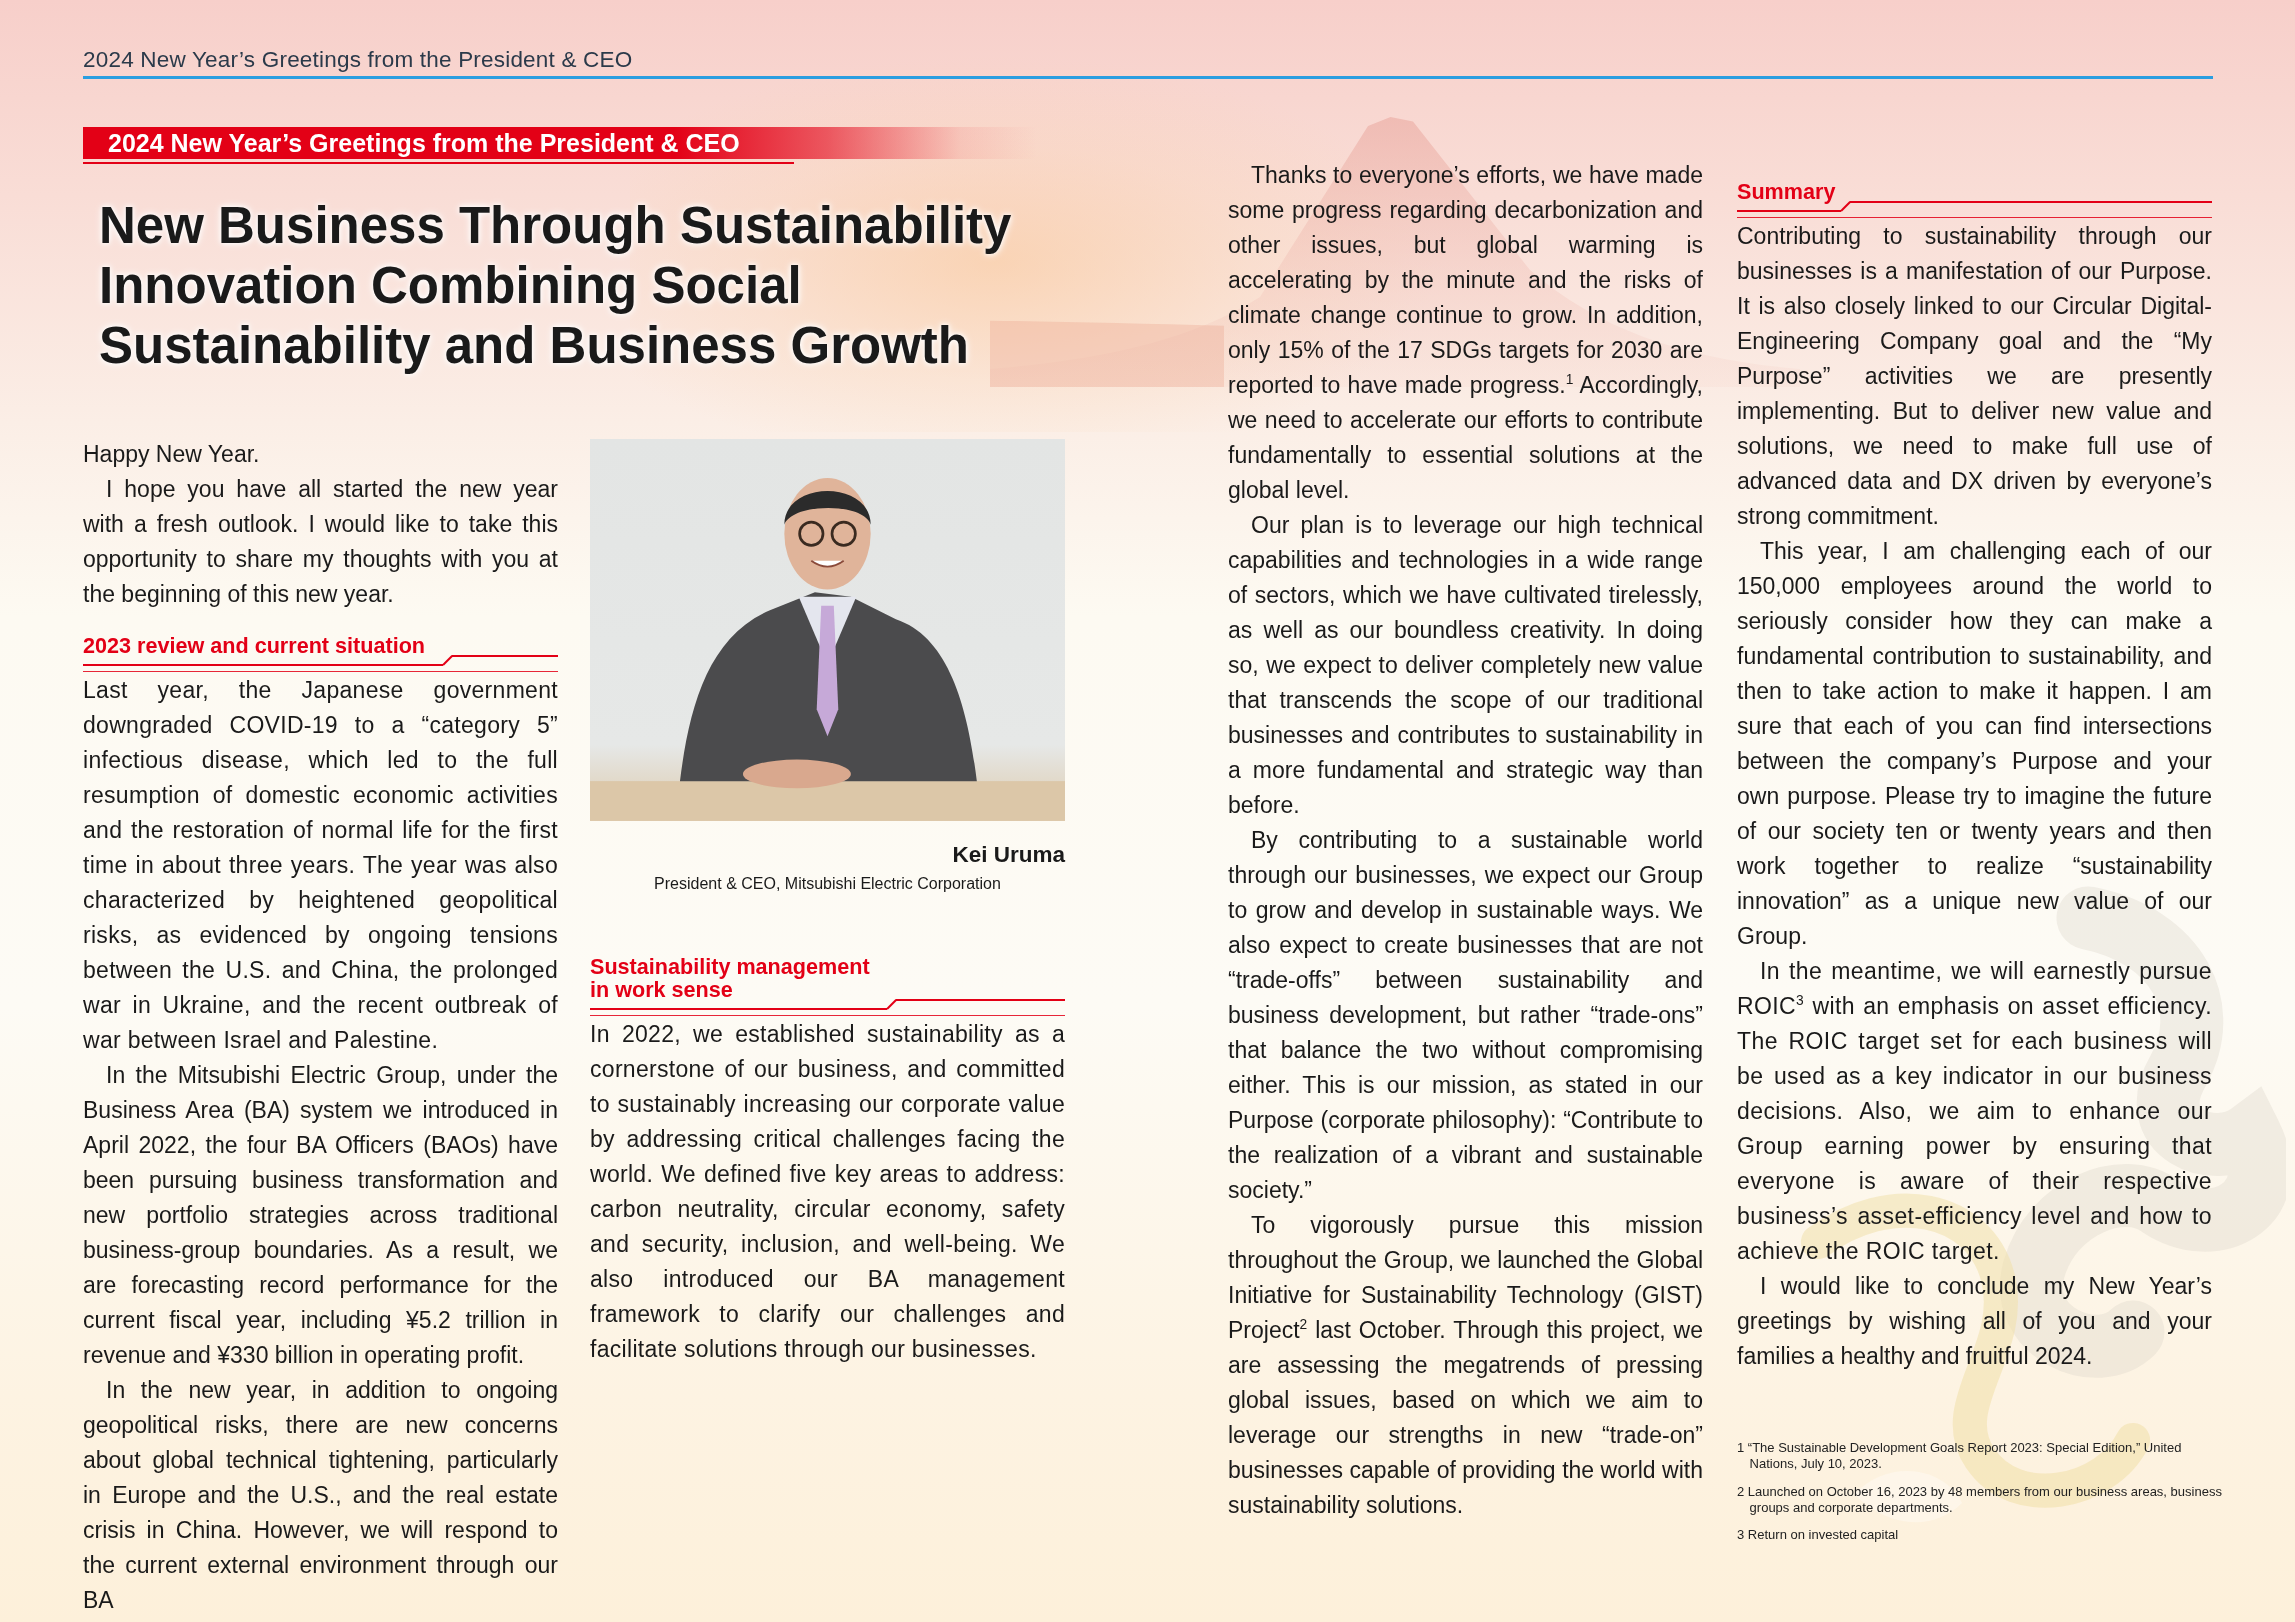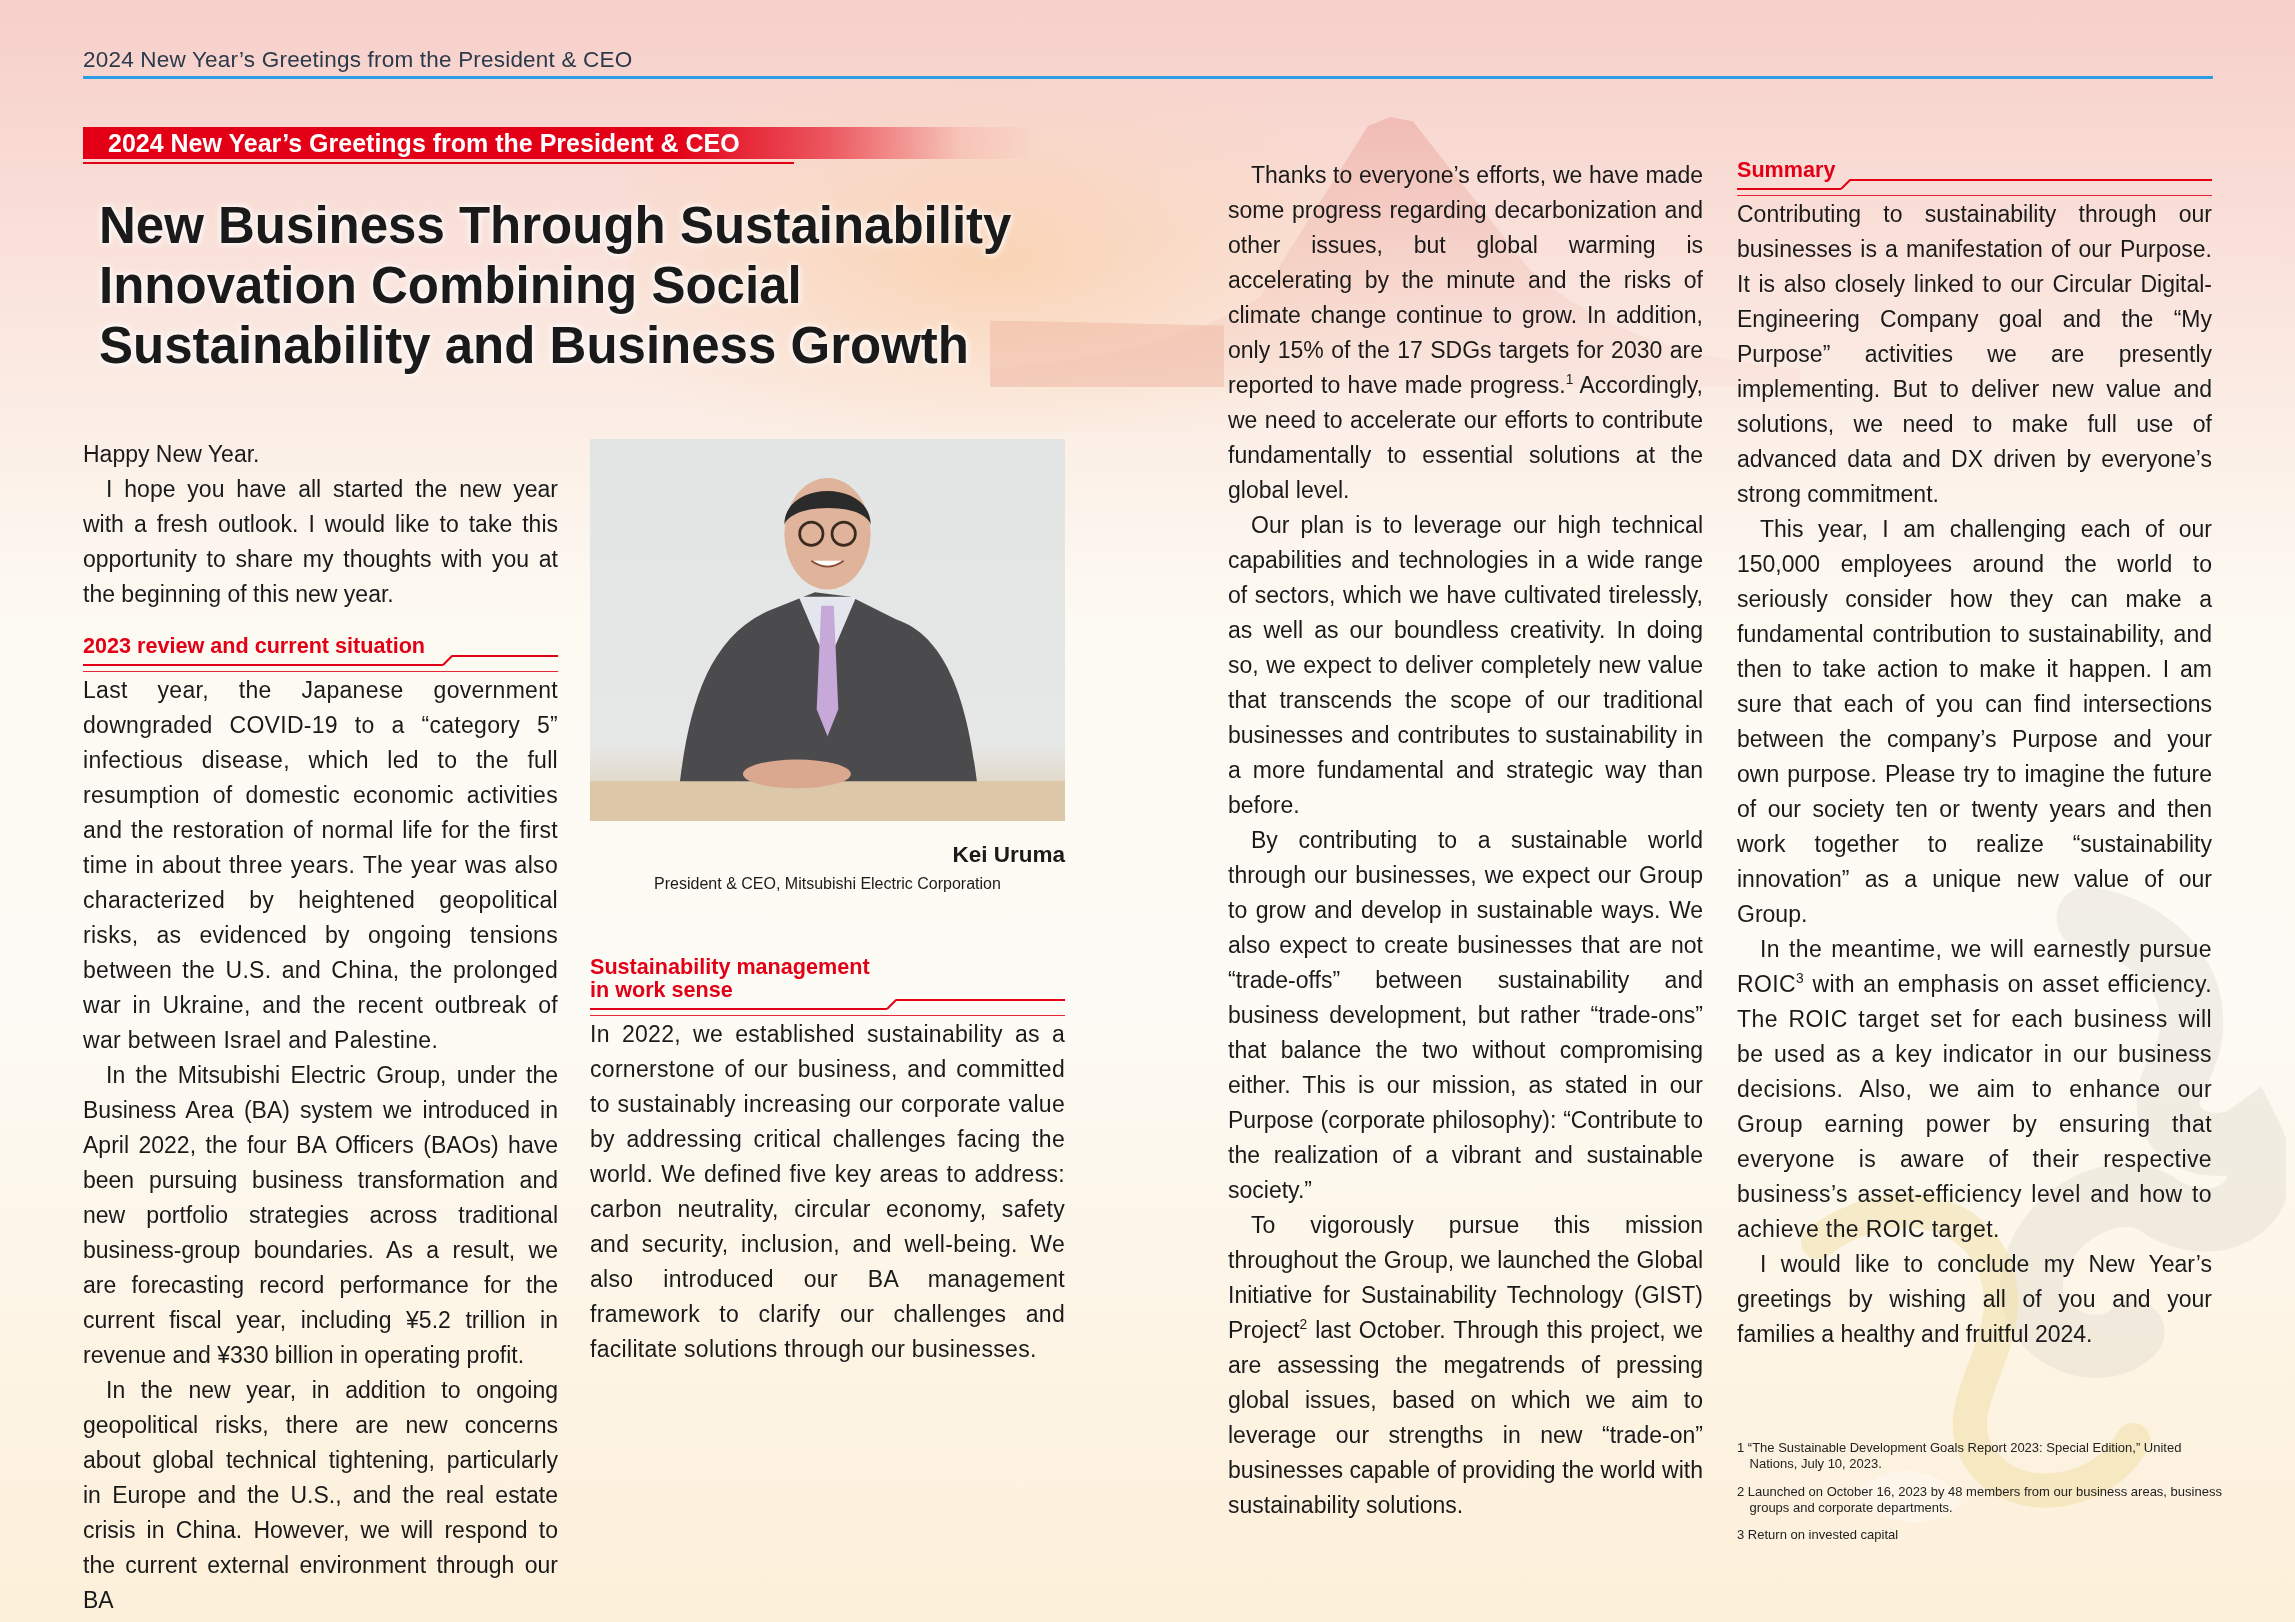--- a/index.html
+++ b/index.html
@@ -39,21 +39,21 @@
     position:absolute; left:99px; top:196px; width:1035px;
     font-size:51px; font-weight:bold; line-height:60px; color:#1a1a1a;
     text-shadow: 0 0 5.4px #fff, 0 0 9px #fff;
   }
   .col { position:absolute; width:475px; font-size:23px; line-height:35px; text-align:justify; }
   .col p { margin:0; }
   .col p.indent { text-indent:1.0em; }
   .c1 { left:83px; top:437px; }
   .c2 { left:590px; top:922px; }
   .c3 { left:1228px; top:158px; }
-  .c4 { left:1737px; top:154px; }
+  .c4 { left:1737px; top:176px; }
   .sec-head {
     position:relative; color:#e30016; font-weight:bold; font-size:21.6px; line-height:23.4px;
     padding-bottom:10.8px; margin-top:20px; margin-bottom:5.4px;
   }
   .sec-head .rule-lo { position:absolute; left:0; bottom:1.8px; height:1.8px; background:#e30016; }
   .sec-head .rule-hi { position:absolute; right:0; height:1.8px; background:#e30016; }
   .sec-head .rule-slant { position:absolute; height:1.8px; background:#e30016; transform-origin:left center; }
   .sec-head .rule-full { position:absolute; left:0; right:0; bottom:-4.5px; height:1.8px; background:#e30016; opacity:0.85; }
   .photo {
     position:absolute; left:590px; top:439px; width:475px; height:382px;

